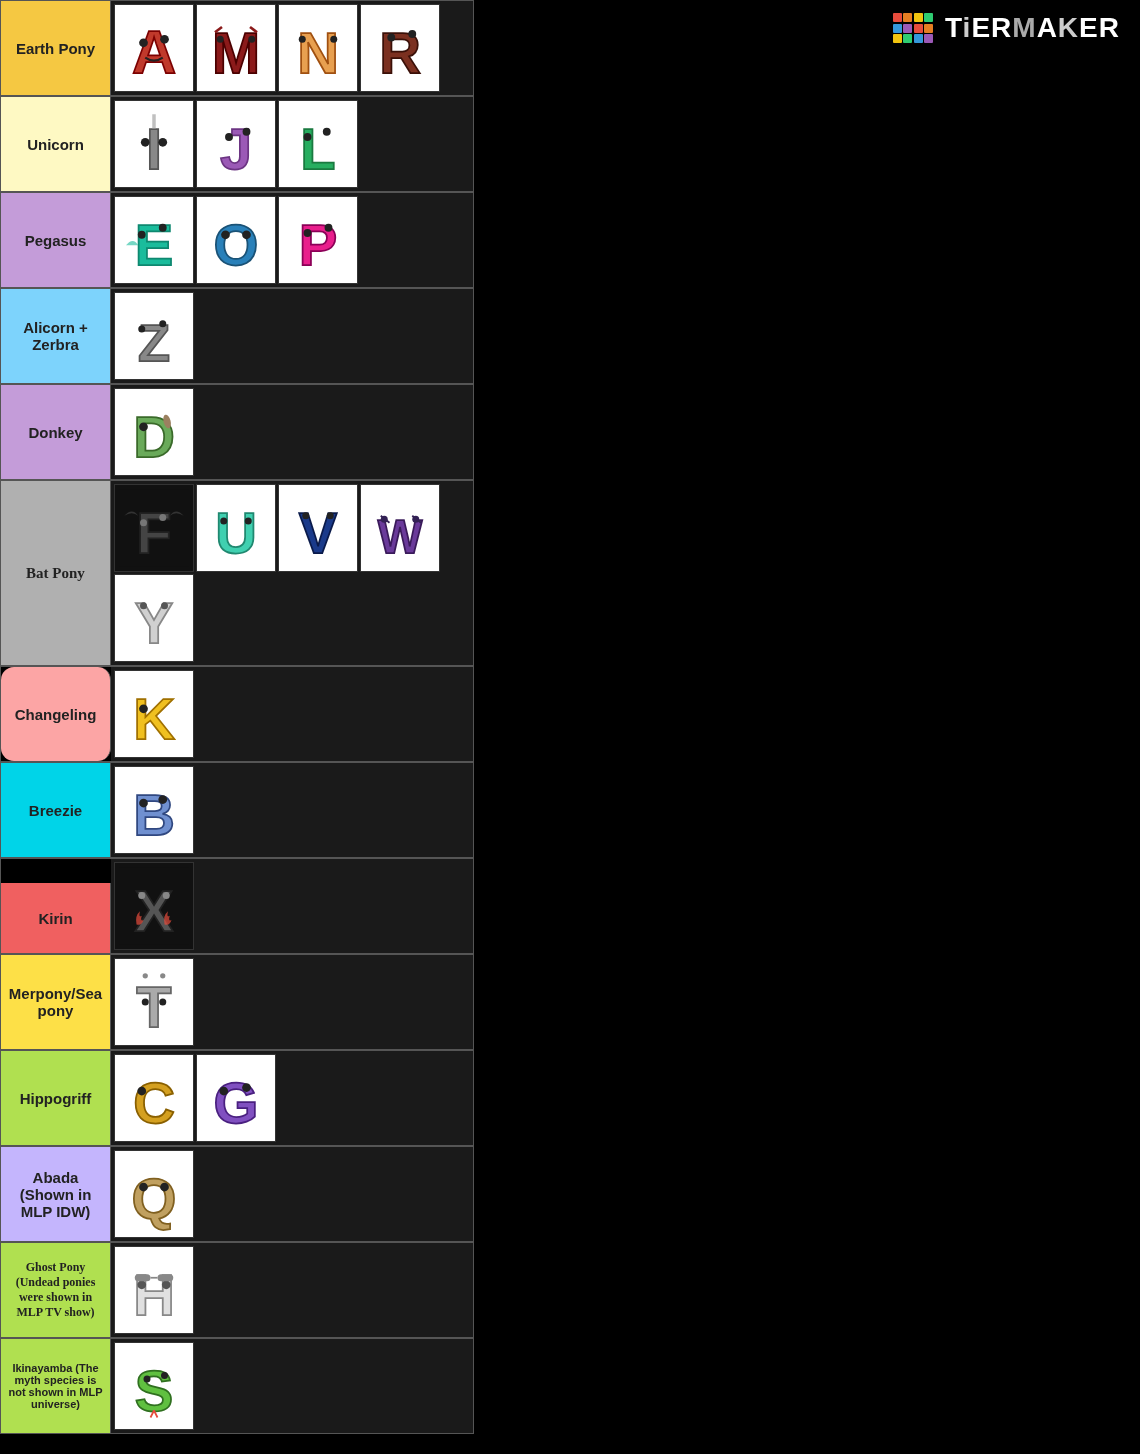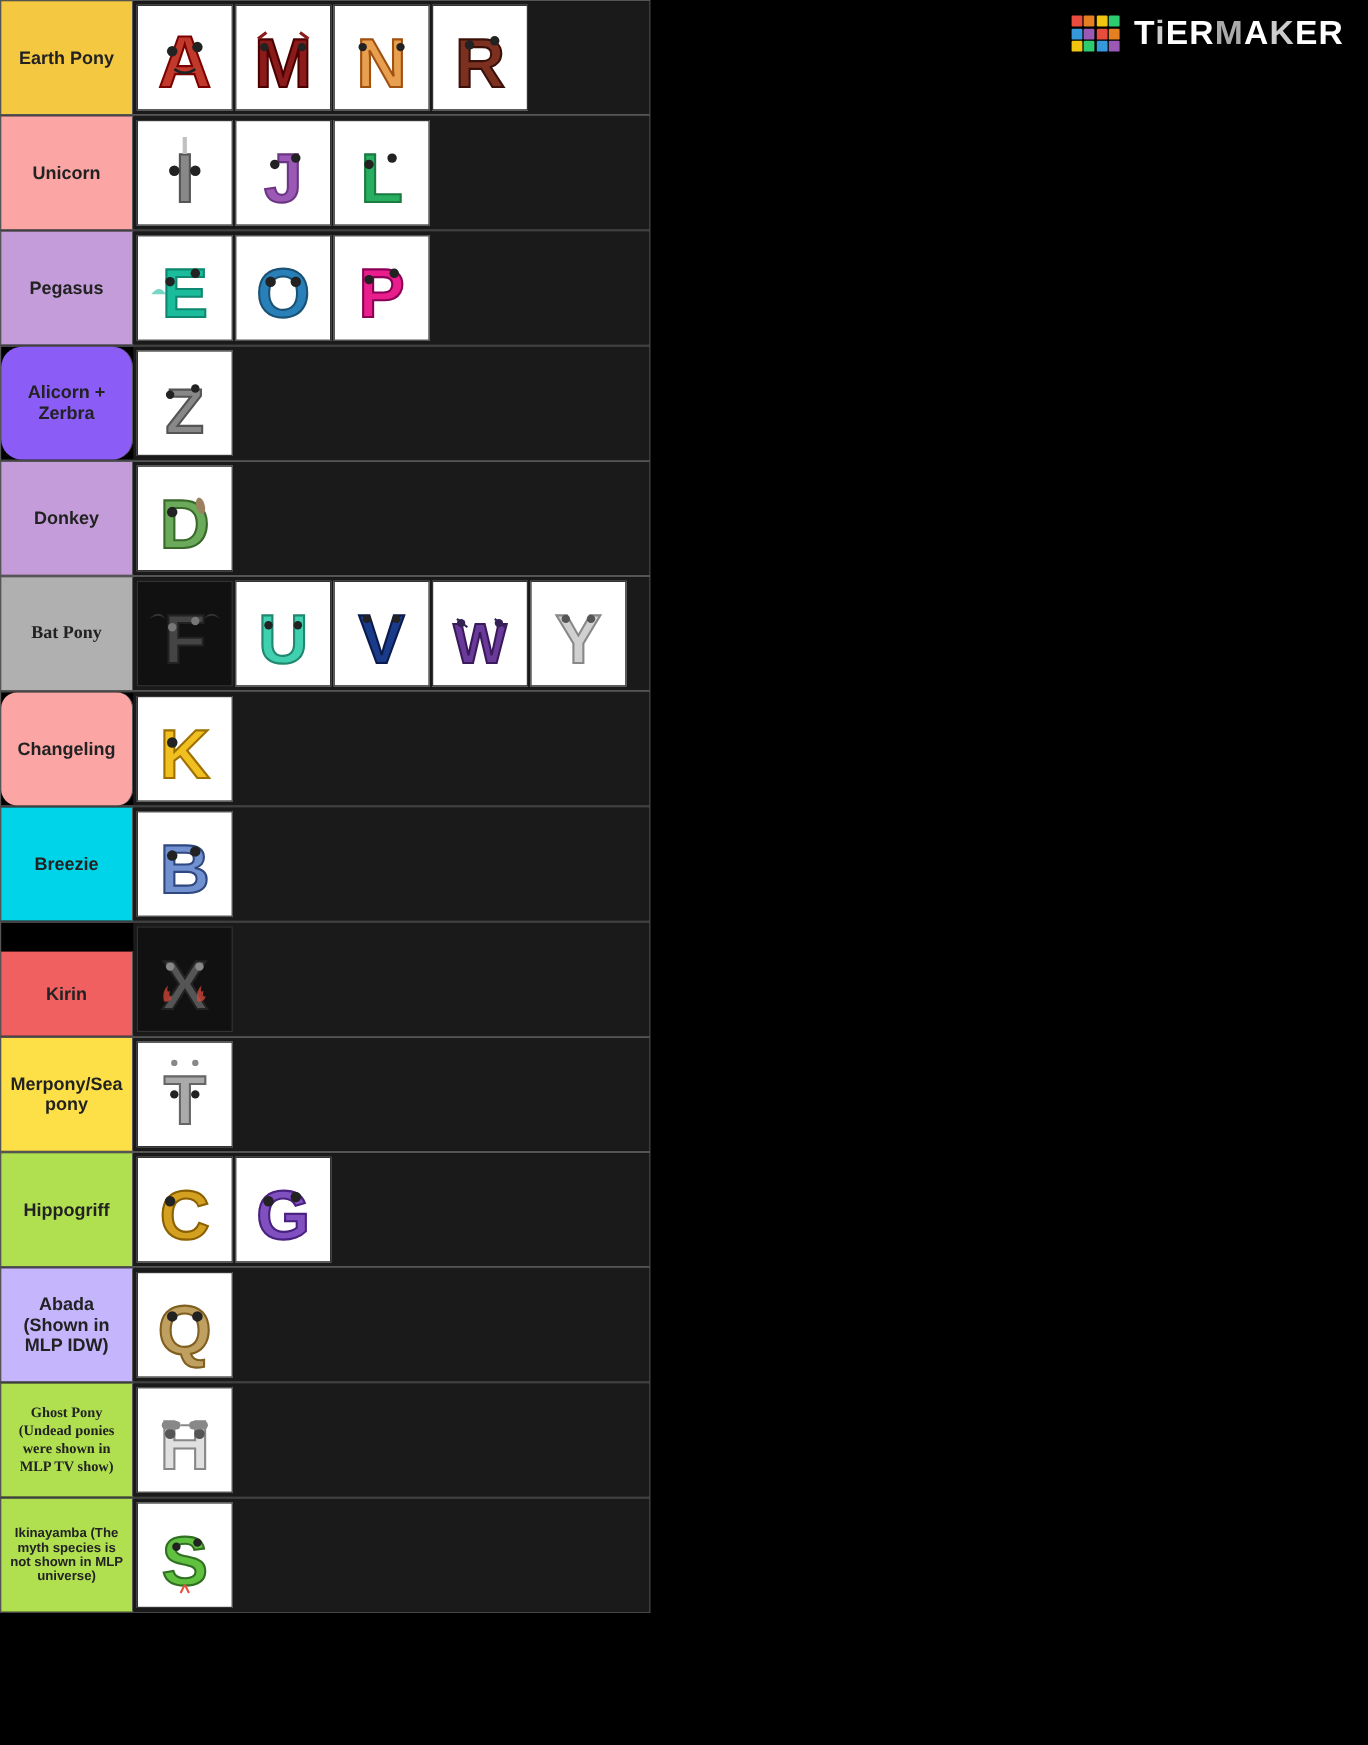--- a/index.html
+++ b/index.html
@@ -63,23 +63,23 @@
       flex-shrink: 0;
       border: 1px solid #333;
     }
     .tier-item svg {
       width: 70px;
       height: 78px;
     }
 
     
     .row-earth-pony .tier-label { background: #f5c842; }
-    .row-unicorn .tier-label { background: #fca5a5; text-align: right; }
+    .row-unicorn .tier-label { background: #fef9c3; text-align: right; }
     .row-pegasus .tier-label { background: #c49cd9; }
-    .row-alicorn .tier-label { background: #8b5cf6; border-radius: 17px; }
+    .row-alicorn .tier-label { background: #7dd3fc; }
     .row-donkey .tier-label { background: #c49cd9; }
     .row-bat-pony .tier-label { background: #b0b0b0; font-family: Liberation Serif, serif; }
     .row-changeling .tier-label { background: #fca5a5; border-radius: 13px; }
     .row-breezie .tier-label { background: #00d4e8; }
     .row-kirin .tier-label { background: #f06060; margin-top: 24px; }
     .row-merpony .tier-label { background: #fde047; }
     .row-hippogriff .tier-label { background: #b0e050; }
     .row-abada .tier-label { background: #c4b5fd; }
     .row-ghost-pony .tier-label { background: #b0e050; }
     .row-ikinayamba .tier-label { background: #b0e050; }
@@ -109,21 +109,21 @@
       <div class="sc" style="background:#f1c40f"></div>
       <div class="sc" style="background:#2ecc71"></div>
       <div class="sc" style="background:#3498db"></div>
       <div class="sc" style="background:#9b59b6"></div>
     </div>
     <div style="font-size:28px;font-weight:900;color:white;font-family:Arial,sans-serif;letter-spacing:1px;">
       T<span style="color:#ccc">i</span>ER<span style="color:#aaa">M</span>A<span style="color:#ccc">K</span>ER
     </div>
   </div>
 
-  <div style="display: flex; flex-direction: column; width: 542px;">
+  <div style="display: flex; flex-direction: column; width: 474px;">
 
     <div class="tier-row row-earth-pony">
       <div class="tier-label">Earth Pony</div>
       <div class="tier-items">
 
         <div class="tier-item">
           <svg viewBox="0 0 80 88" xmlns="http://www.w3.org/2000/svg">
             <rect width="80" height="88" fill="white"></rect>
             <text x="40" y="72" font-size="70" font-weight="900" font-family="Arial Black,Arial" text-anchor="middle" fill="#c0392b" stroke="#7b0000" stroke-width="2">A</text>
             <circle cx="28" cy="38" r="5" fill="#222"></circle>

